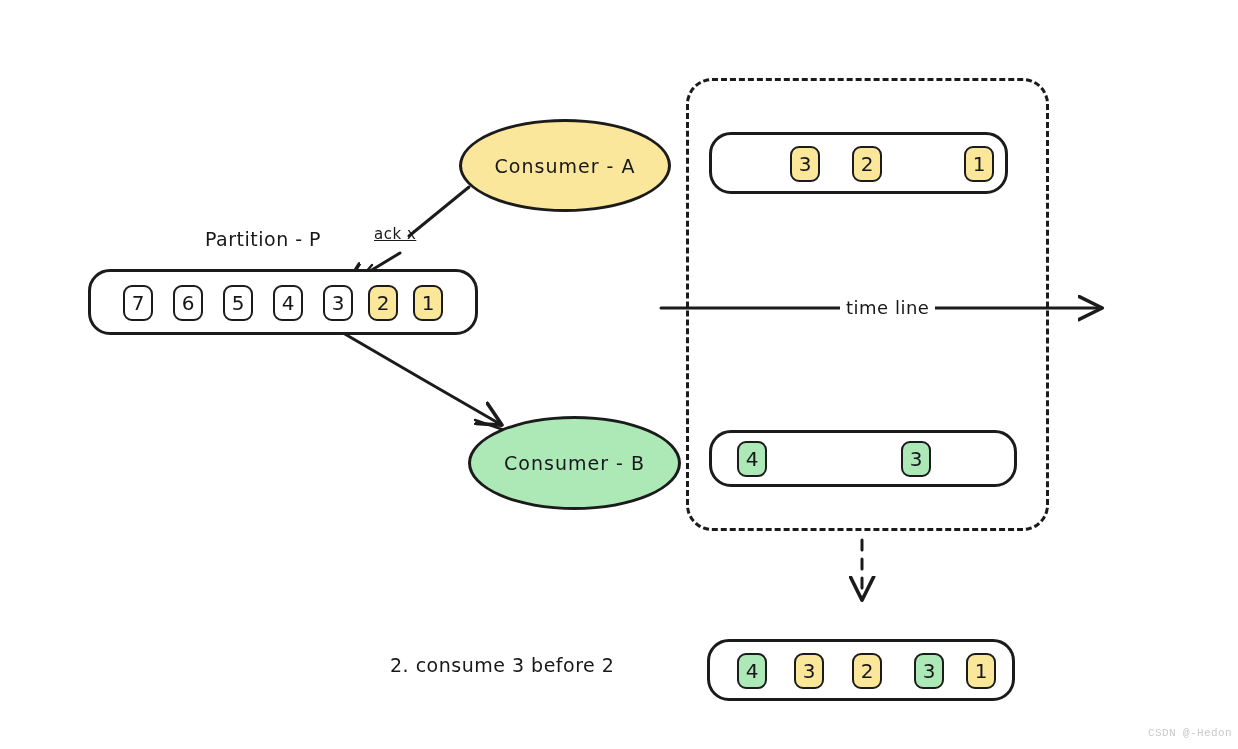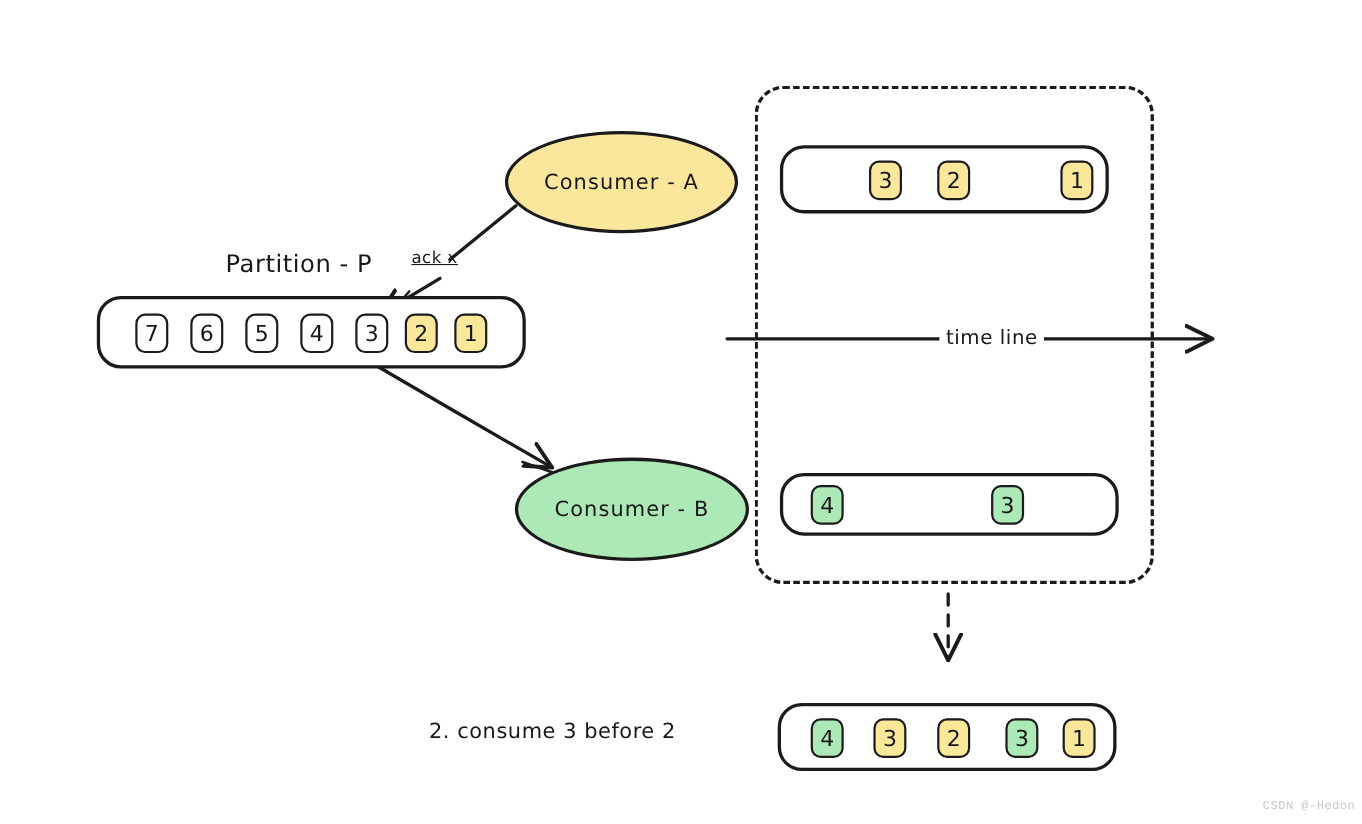--- a/index.html
+++ b/index.html
@@ -80,21 +80,21 @@
   .consumer.green  { background: #ace9b7; }
 
   
   .dashed-box {
     position: absolute;
     box-sizing: border-box;
     border: 3px dashed #1b1b1b;
     border-radius: 26px;
     background: transparent;
   }
-  .label-partition  { font-size: 22px; }
+  .label-partition  { font-size: 19px; }
   .label-ack        { font-size: 15px; text-decoration: underline; }
   .label-timeline   { font-size: 18px; background: #ffffff; padding: 0 6px; }
   .notes            { font-size: 19px; line-height: 31px; }
   .watermark {
     position: absolute;
     font-size: 11px;
     color: #c9c9c9;
     font-family: Liberation Mono, monospace;
     letter-spacing: 0.4px;
   }
@@ -159,21 +159,21 @@
 
   <div class="consumer yellow" style="left:459px; top:119px; width:212px; height:93px;">
     <span>Consumer - A</span>
   </div>
 
   <div class="bubble" style="left:709px; top:132px; width:299px; height:62px;"></div>
   <div class="cell yellow" style="left:790px; top:146px; width:30px; height:36px;">3</div>
   <div class="cell yellow" style="left:852px; top:146px; width:30px; height:36px;">2</div>
   <div class="cell yellow" style="left:964px; top:146px; width:30px; height:36px;">1</div>
 
-  <div class="hand-text label-timeline" style="left:840px; top:297px;margin-left:14px;">time line</div>
+  <div class="hand-text label-timeline" style="left:840px; top:297px;">time line</div>
 
   <div class="bubble" style="left:709px; top:430px; width:308px; height:57px;"></div>
   <div class="cell green" style="left:737px; top:441px; width:30px; height:36px;">4</div>
   <div class="cell green" style="left:901px; top:441px; width:30px; height:36px;">3</div>
 
   <div class="bubble" style="left:707px; top:639px; width:308px; height:62px;"></div>
   <div class="cell green" style="left:737px; top:653px; width:30px; height:36px;">4</div>
   <div class="cell yellow" style="left:794px; top:653px; width:30px; height:36px;">3</div>
   <div class="cell yellow" style="left:852px; top:653px; width:30px; height:36px;">2</div>
   <div class="cell green" style="left:914px; top:653px; width:30px; height:36px;">3</div>

